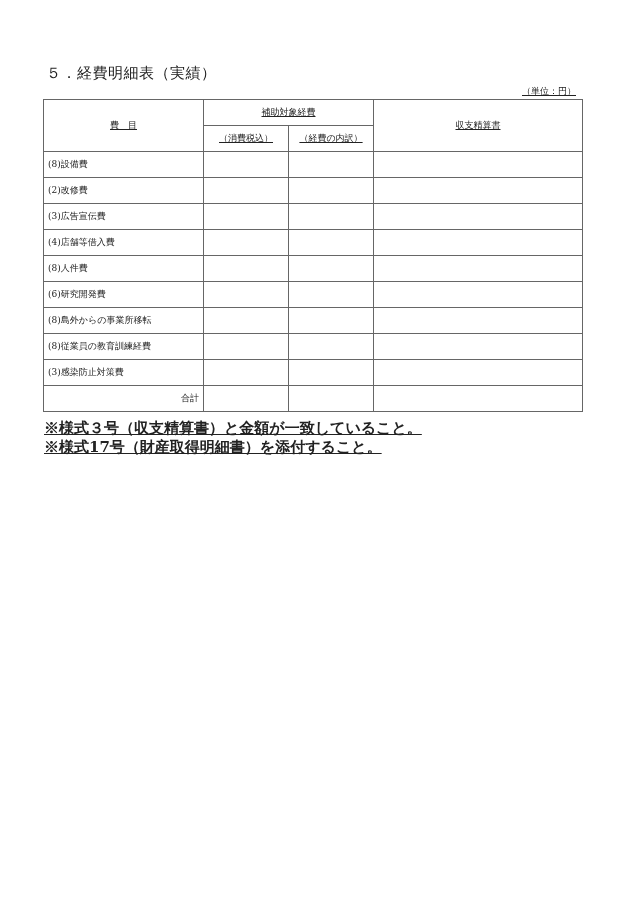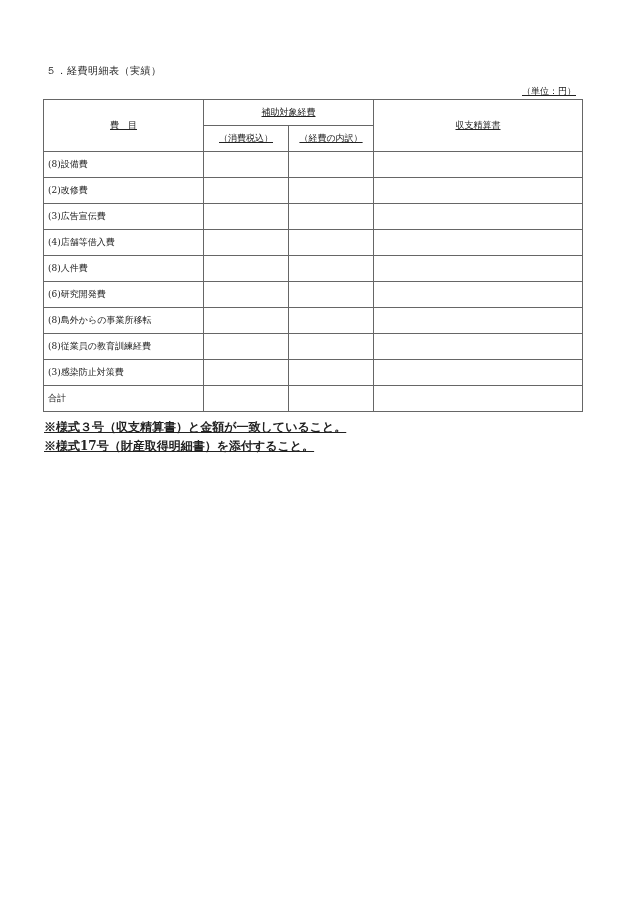--- a/index.html
+++ b/index.html
@@ -1,25 +1,25 @@
 <!DOCTYPE html>
 <html><head>
   <meta charset="utf-8">
   <style>
     html, body { margin: 0; padding: 0; background: #ffffff; }
     body { width: 630px; height: 903px; position: relative; font-family: "DejaVu Serif", "Liberation Serif", serif; color: #222; }
-    .title { position: absolute; left: 46px; top: 64px; font-size: 10px; letter-spacing: 0.5px; }
+    .title { position: absolute; left: 46px; top: 64px; font-size: 15px; letter-spacing: 0.5px; }
     .unit { position: absolute; right: 54px; top: 85px; font-size: 9px; text-decoration: underline; }
     table.grid { position: absolute; left: 43px; top: 99px; width: 539px; border-collapse: collapse; table-layout: fixed; }
     table.grid td { border: 1px solid #666; font-size: 9px; padding: 0 4px; height: 25px; vertical-align: middle; }
     table.grid .hdr { text-align: center; text-decoration: underline; }
     table.grid .h1 { height: 25px; }
     table.grid .h2 { height: 25px; }
-    .center { text-align: left; }
-    .note { position: absolute; left: 44px; font-size: 12px; text-decoration: underline; font-weight: bold; }
+    .center { text-align: right; }
+    .note { position: absolute; left: 44px; font-size: 15px; text-decoration: underline; font-weight: bold; }
   </style>
 </head>
 <body>
 
 <div class="title">５．経費明細表（実績）</div>
 <div class="unit">（単位：円）</div>
 
 <table class="grid">
   <colgroup>
     <col style="width:160px">

